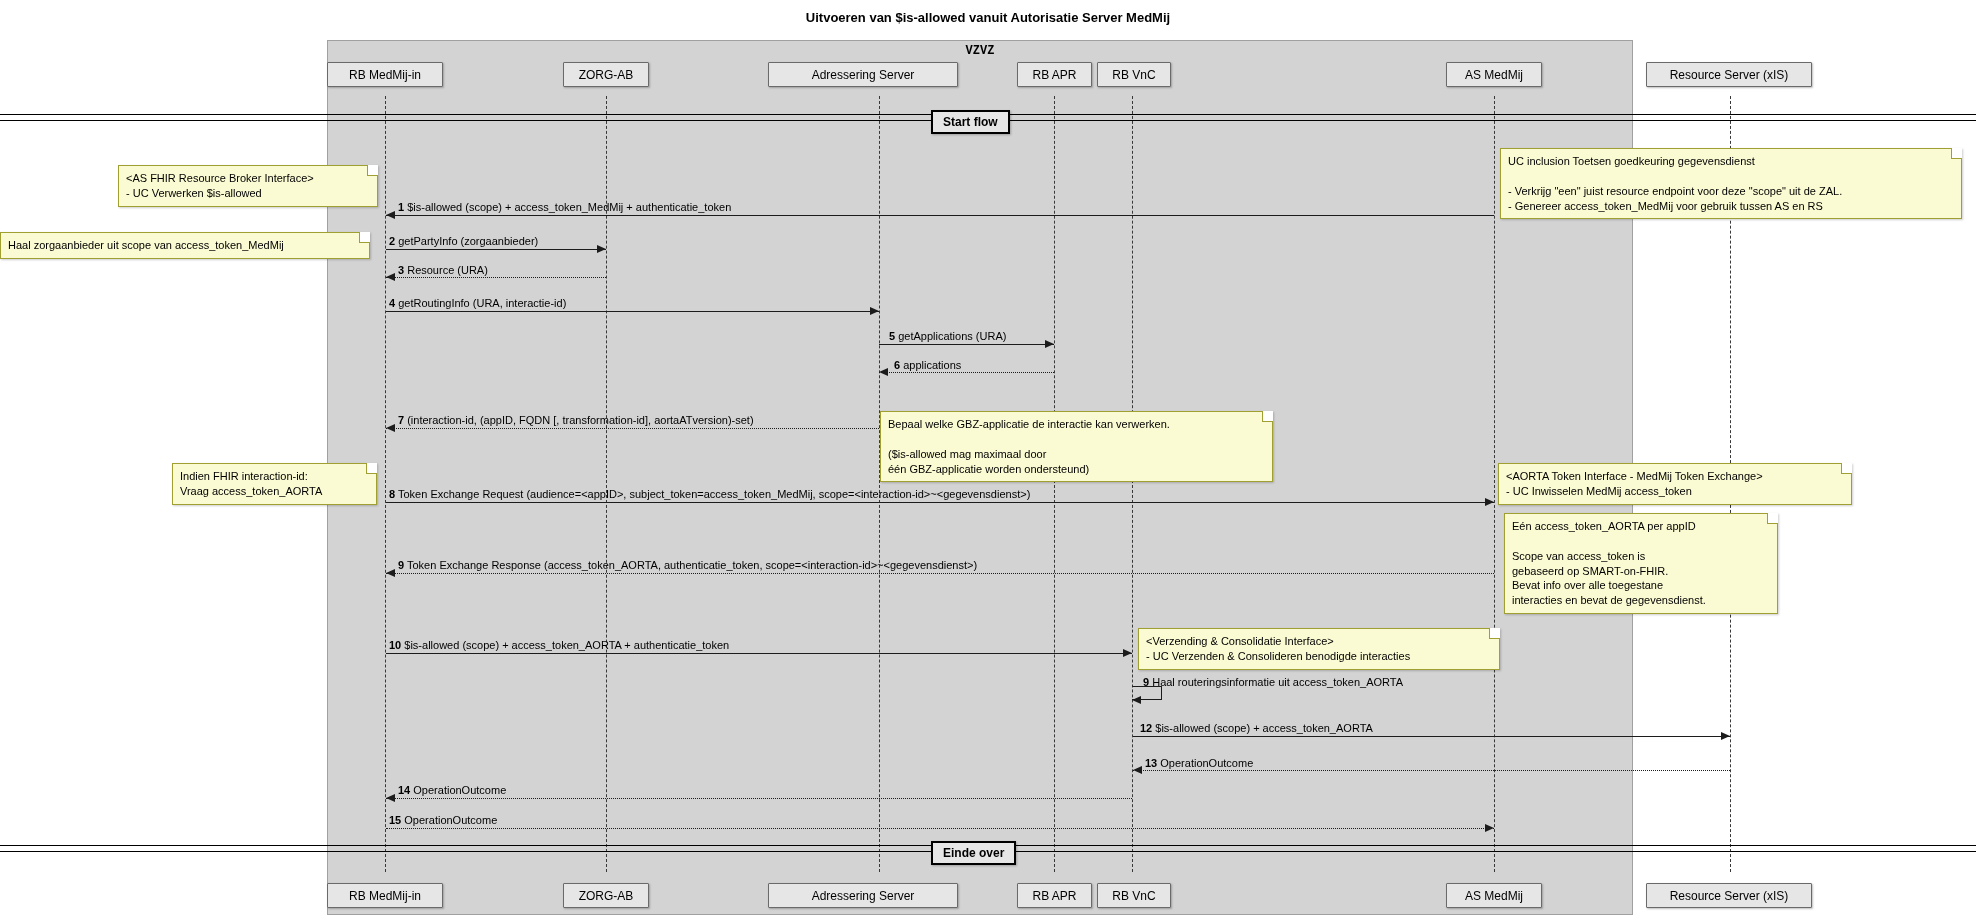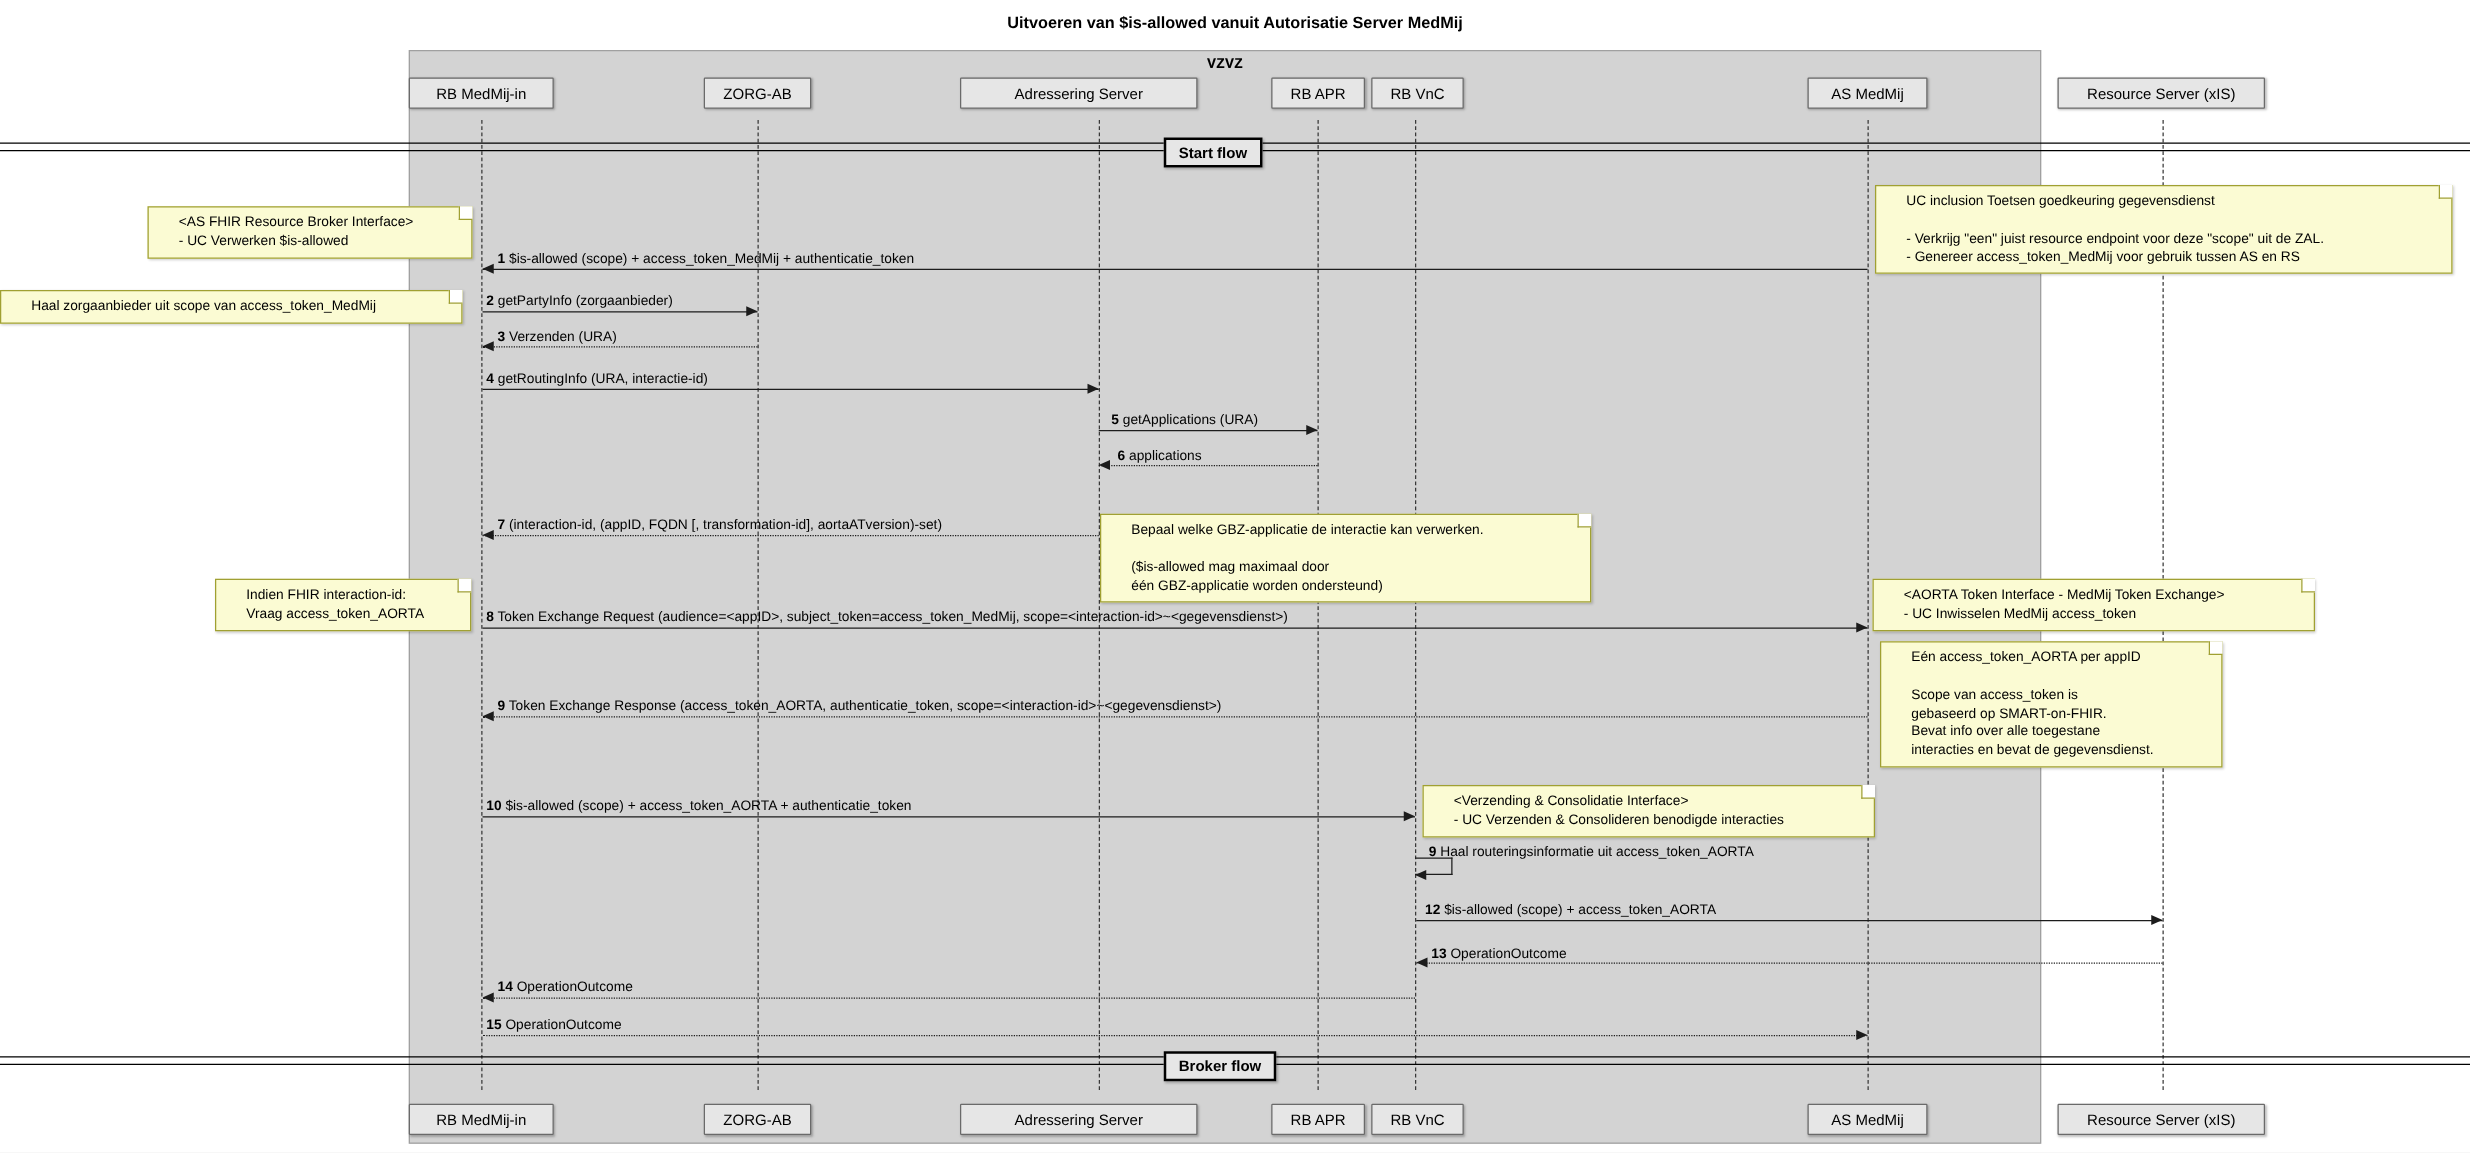--- a/index.html
+++ b/index.html
@@ -100,21 +100,21 @@
     padding: 3px 10px;
     box-shadow: 1px 1px 2px rgba(0,0,0,0.25);
   }
 
   
   .note {
     box-sizing: border-box;
     background: #fbfbd3;
     border: 1px solid #a0a032;
     font-size: 11px;
-    padding: 5px 24px;
+    padding: 5px 7px;
     line-height: 1.35;
     white-space: pre-line;
     box-shadow: 1px 1px 2px rgba(0,0,0,0.2);
   }
   .note.folded::after {
     content: "";
     position: absolute;
     right: -1px;
     top: -1px;
     width: 10px;
@@ -218,21 +218,21 @@
   <div class="abs arrow-head right" style="left:597px; top:245px;"></div>
   <div class="abs arrow-label" style="left:389px; top:235px;">
     <b>2</b>
     <span>getPartyInfo (zorgaanbieder)</span>
   </div>
 
   <div class="abs arrow-line dotted" style="left:386px; top:277px; width:220px;"></div>
   <div class="abs arrow-head left" style="left:386px; top:273px;"></div>
   <div class="abs arrow-label" style="left:398px; top:264px;">
     <b>3</b>
-    <span>Verzenden (URA)</span>
+    <span>Resource (URA)</span>
   </div>
 
   <div class="abs arrow-line" style="left:386px; top:311px; width:493px;"></div>
   <div class="abs arrow-head right" style="left:870px; top:307px;"></div>
   <div class="abs arrow-label" style="left:389px; top:297px;">
     <b>4</b>
     <span>getRoutingInfo (URA, interactie-id)</span>
   </div>
 
   <div class="abs arrow-line" style="left:879px; top:344px; width:175px;"></div>
@@ -328,15 +328,15 @@
 
   <div class="abs arrow-line dotted" style="left:386px; top:828px; width:1108px;"></div>
   <div class="abs arrow-head right" style="left:1485px; top:824px;"></div>
   <div class="abs arrow-label" style="left:389px; top:814px;">
     <b>15</b>
     <span>OperationOutcome</span>
   </div>
 
   <div class="abs hrule" style="top:845px;"></div>
   <div class="abs hrule" style="top:851px;"></div>
-  <div class="abs divider-label" style="left:931px; top:841px;">Broker flow</div>
+  <div class="abs divider-label" style="left:931px; top:841px;">Einde over</div>
 
 </div>
 
 </body></html>

